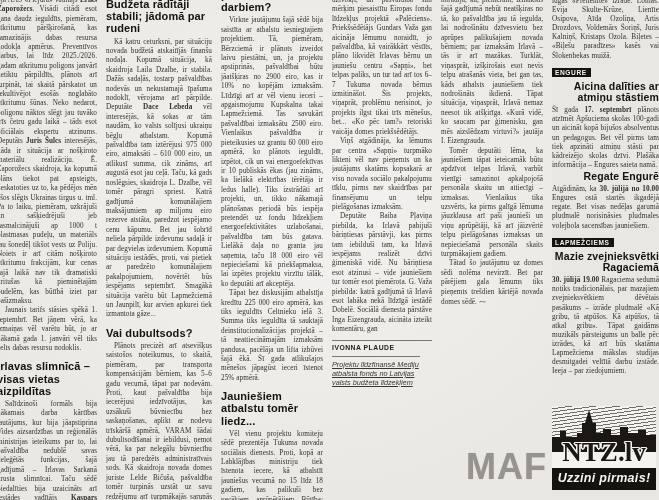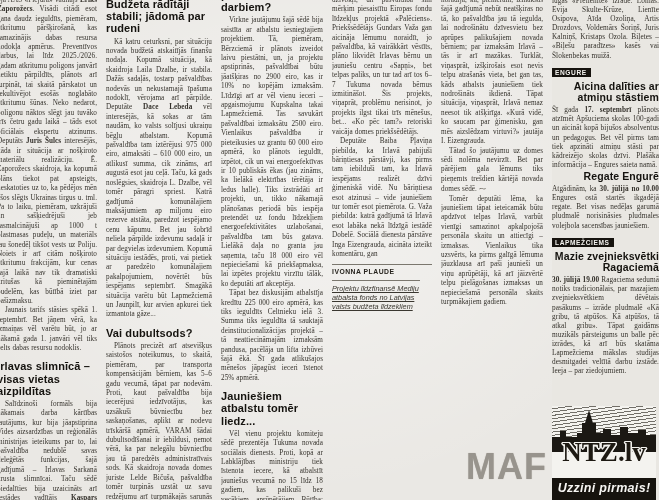--- a/index.html
+++ b/index.html
@@ -70,21 +70,21 @@
     background:repeating-linear-gradient(172deg, rgba(43,39,31,0) 0 2.3px, rgba(43,39,31,.65) 2.3px 3.3px);
   }
   .ntz-sky svg{position:absolute;left:0;bottom:0;display:block;}
   .ntz-word{
     position:relative;margin-top:-13px;text-align:center;
     font:bold 27px/1 "Liberation Serif", serif;color:#1d1912;
     text-shadow:-1.5px 0 #f4f3ef,1.5px 0 #f4f3ef,0 -1.5px #f4f3ef,0 1.5px #f4f3ef,
                 -1px -1px #f4f3ef,1px 1px #f4f3ef,-1px 1px #f4f3ef,1px -1px #f4f3ef;
   }
   .ntz-bar{
-    margin-top:12px;background:#16130e;color:#f6f5f2;text-align:center;
+    margin-top:2px;background:#16130e;color:#f6f5f2;text-align:center;
     font:italic bold 12.5px/1 "Liberation Sans", sans-serif;
     padding:4px 0 5px 0;letter-spacing:.3px;
   }
 </style>
 </head>
 <body>
 
 <div class="page">
   <div class="cols" id="cols">
       <div class="col">
@@ -101,28 +101,29 @@
       </div>
       <div class="col">
         <h2 class="cut-top">plāniem un citiem darbiem?</h2>
         <p><span>Virkne jautājumu šajā sēdē bija saistīta ar atbalstu iesniegtajiem projektiem. Tā, piemēram, Bērzciemā ir plānots izveidot laivu piestātni, un, ja projektu apstiprinās, pašvaldībai būtu jāatšķiras no 2900 eiro, kas ir 10% no kopējām izmaksām. Līdzīgi arī ar vēl vienu ieceri – apgaismojumu Kupskalna takai Lapmežciemā. Tas savukārt pašvaldībai izmaksātu 2500 eiro. Vienlaikus pašvaldība ir pieteikusies uz grantu 60 000 eiro apmērā, ko plānots ieguldīt, izpētot, cik un vai energoefektīvas ir 10 publiskās ēkas (jau zināms, ka lielākā elektrības tērētāja ir ledus halle). Tiks izstrādāti arī projekti, un, tikko nākamajā plānošanas periodā būs iespēja pretendēt uz fondu līdzekļiem energoefektivitātes uzlabošanai, pašvaldība tam būs gatava. Lielākā daļa no granta jau saņemta, taču 18 000 eiro vēl nepieciešami kā priekšapmaksa, lai izpētes projektu virzītu tālāk, ko deputāti arī akceptēja.</span></p>
         <p><span>Tāpat bez diskusijām atbalstīja kredītu 225 000 eiro apmērā, kas tiks ieguldīts Celtnieku ielā 3. Summa tiks ieguldīta tā sauktajā deinstitucionalizācijas projektā – tā neattiecināmajām izmaksām pandusa, pacēlāja un lifta izbūvei šajā ēkā. Šī gada atlikušajos mēnešos jāpagūst ieceri īstenot 25% apmērā.</span></p>
         <h3>Jauniešiem atbalstu tomēr liedz...</h3>
         <p><span>Vēl vienu projektu komiteju sēdē prezentēja Tukuma novada sociālais dienests. Proti, kopā ar Labklājības ministriju tiek īstenota iecere, kā atbalstīt jauniešus vecumā no 15 līdz 18 gadiem, kas palikuši bez vecākiem, aprūpētājiem. Būtība: tiktu iekārtoti dzīvošanai pielāgoti dzīvokļi, kuros jaunieši varētu dzīvot speciālistu uzraudzībā.</span></p>
       </div>
       <div class="col">
         <p class="noind"><span>dzīvokļi, un pašvaldība šim mērķim piesaistītu Eiropas fondu līdzekļus projektā «Palēciens». Priekšsēdētājs Gundars Važa gan aicināja lēmumu noraidīt, jo pašvaldība, kā vairākkārt vēstīts, plāno likvidēt Irlavas bērnu un jauniešu centru «Sapņi», bet telpas paliks, un tur tad arī tos 6–7 Tukuma novada bērnus izmitināšot. Šis projekts, viņaprāt, problēmu nerisinot, jo projekts ilgst tikai trīs mēnešus, bet... «Ko pēc tam?» retoriski vaicāja domes priekšsēdētājs.</span></p>
+        <p><span>Viņš atgādināja, ka lēmums par centra «Sapņi» turpmāko likteni vēl nav pieņemts un ka jautājums skatāms kopsakarā ar visu novada sociālo pakalpojumu tīklu, pirms nav skaidrības par finansējumu un telpu pielāgošanas izmaksām.</span></p>
         <p><span>Deputāte Baiba Pļaviņa piebilda, ka Irlavā pabijuši bāriņtiesas pārstāvji, kas pirms tam iebilduši tam, ka Irlavā iespējams realizēt dzīvi ģimeniskā vidē. Nu bāriņtiesa esot atzinusi – vide jauniešiem tur tomēr esot piemērota. G. Važa piebilda: katrā gadījumā tā Irlavā esot labāka nekā līdzīgā iestādē Dobelē. Sociālā dienesta pārstāve Inga Eizengrauda, aicināta izteikt komentāru, gan</span></p>
         <div class="byline">IVONNA PLAUDE</div>
         <div class="note">Projektu līdzfinansē Mediju atbalsta fonds no Latvijas valsts budžeta līdzekļiem</div>
       </div>
       <div class="col">
         <p class="noind"><span>norādīja, ka, piemēram, izmaksas šajā gadījumā nebūt neatšķiras no tā, ko pašvaldība jau tā iegulda, lai nodrošinātu dzīvesvietu bez aprūpes palikušajiem novada bērniem; par izmaksām Irlavā – tās ir arī mazākas. Turklāt, viņasprāt, izšķirošais esot nevis telpu atrašanās vieta, bet gan tas, kāds atbalsts jauniešiem tiek nodrošināts ikdienā. Tāpat situācija, viņasprāt, Irlavā nemaz neesot tik atšķirīga. «Kurā vidē, ko saucam par ģimenisku, gan mēs aizslēdzam virtuvi?» jautāja I. Eizengrauda.</span></p>
+        <p><span>Tomēr deputāti lēma, ka jauniešiem tāpat ieteicamāk būtu apdzīvot telpas Irlavā, varbūt vienīgi samazinot apkalpojošā personāla skaitu un attiecīgi – izmaksas. Vienlaikus tika uzsvērts, ka pirms galīgā lēmuma jāuzklausa arī paši jaunieši un viņu aprūpētāji, kā arī jāizvērtē telpu pielāgošanas izmaksas un nepieciešamā personāla skaits turpmākajiem gadiem.</span></p>
         <p><span>Tātad šo jautājumu uz domes sēdi nolēma nevirzīt. Bet par pārējiem gala lēmums tiks pieņemts trešdien kārtējā novada domes sēdē. </span><span class="endmark">⁓</span></p>
-        <p><span>Tomēr deputāti lēma, ka jauniešiem tāpat ieteicamāk būtu apdzīvot telpas Irlavā, varbūt vienīgi samazinot apkalpojošā personāla skaitu un attiecīgi – izmaksas. Vienlaikus tika uzsvērts, ka pirms galīgā lēmuma jāuzklausa arī paši jaunieši un viņu aprūpētāji, kā arī jāizvērtē telpu pielāgošanas izmaksas un nepieciešamā personāla skaits turpmākajiem gadiem.</span></p>
       </div>
       <div class="col sidebar"><p class="noind"><span>lugas «Preilenīte» izrāde. Lomās: Evija Skulte-Krūze, Lienīte Osipova, Aīda Ozoliņa, Artis Drozdovs, Voldemārs Šoriņš, Juris Kalniņš, Kristaps Ozola. Biļetes – «Biļešu paradīzes» kasēs vai Šlokenbekas muižā.</span></p><div class="kicker">ENGURE</div><h2>Aicina dalīties ar atmiņu stāstiem</h2><p class="noind"><span>Šī gada </span><b>17. septembrī</b><span> plānots atzīmēt Apšuciema skolas 100-gadi un aicināt kopā bijušos absolventus un pedagogus. Bet vēl pirms tam tiek apzināti atmiņu stāsti par kādreizējo skolas dzīvi. Plašāka informācija – Engures saieta namā.</span></p><h2>Regate Engurē</h2><p class="noind"><span>Atgādinām, ka </span><b>30. jūlijā no 10.00</b><span> Engures ostā startēs ikgadējā regate. Bet visas nedēļas garumā pludmalē norisināsies pludmales volejbola sacensības jauniešiem.</span></p><div class="kicker">LAPMEŽCIEMS</div><h2>Mazie zvejnieksvētki Ragaciemā</h2><p class="noind"><b>30. jūlijā 19.00</b><span> Ragaciema sedumā notiks tradicionālais, par mazajiem zvejnieksvētkiem dēvētais pasākums – izrāde pludmalē «Kā gribu, tā atpūšos. Kā atpūšos, tā atkal gribu». Tāpat gaidāms muzikāls pārsteigums un balle pēc izrādes, kā arī būs skatāma Lapmežciema mākslas studijas desmitgadei veltītā darbu izstāde. Ieeja – par ziedojumiem.</span></p></div>
     </div>
 
   <div class="maf">MAF</div>
 
   <div class="ntz">
     <div class="ntz-sky">
       <svg width="104" height="46" viewBox="0 0 104 46">
         <path fill="#1b1813" d="M0,46 L0,31 L8,31 L8,25 L14,25 L14,31 L25,31 L25,27 L30,27 L30,17 L33,17 L37,4 L41,17 L44,17 L44,27 L51,27 L51,23 L59,23 L59,29 L68,29 L68,21 L76,21 L76,27 L86,27 L86,24 L94,24 L94,29 L104,29 L104,46 Z"></path>

